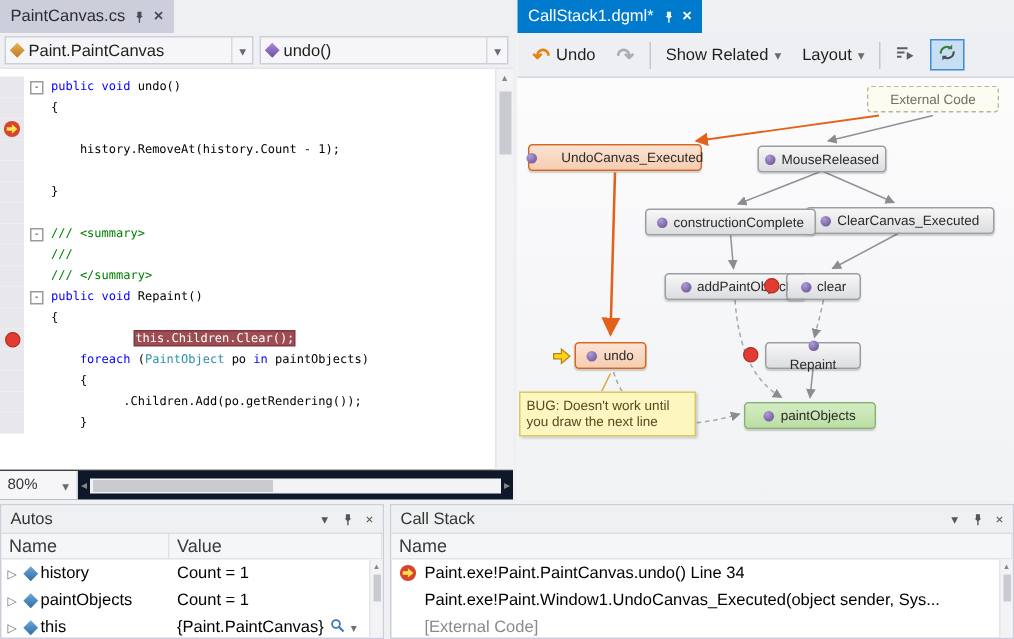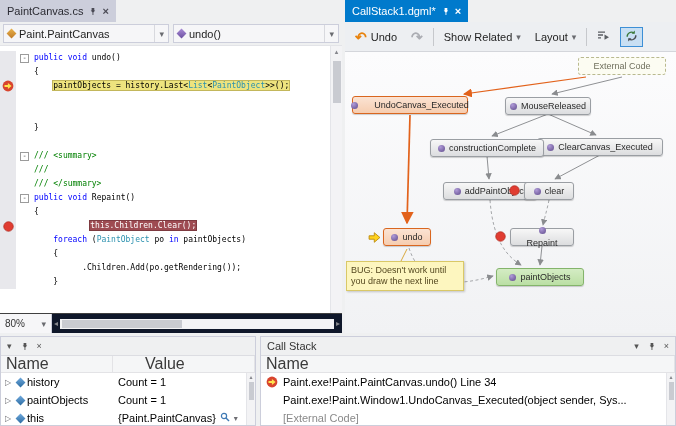--- a/index.html
+++ b/index.html
@@ -92,21 +92,21 @@
 
   
   .bottom { position:absolute; left:0; top:336px; width:676px; height:90px; display:flex; }
   .panel { background:#fff; border:1px solid #CCCEDB; display:flex; flex-direction:column; position:relative; }
   .panel-autos { width:256px; }
   .bottom .pane-splitter { width:4px; }
   .panel-cs { flex:1; }
   .phdr { height:19px; background:#EFF0F1; border-bottom:1px solid #DCDDE2; display:flex; align-items:center; padding:0 6px; gap:8px; flex:0 0 auto; }
   .phdr-title { flex:1; font-size:11px; color:#333; white-space:nowrap; }
   .phdr-ic { color:#555; font-size:9px; display:flex; align-items:center; }
-  .colhdr { height:17px; background:#F5F6F7; border-bottom:1px solid #E3E3E6; display:flex; font-size:16px; color:#3A3A3A; flex:0 0 auto;gap:27px; }
+  .colhdr { height:17px; background:#F5F6F7; border-bottom:1px solid #E3E3E6; display:flex; font-size:12px; color:#3A3A3A; flex:0 0 auto; }
   .colcell { padding:1px 5px; border-right:1px solid #E3E3E6; display:flex; align-items:center; }
   .col-name { width:112px; } .col-val { flex:1; }
   .rows { flex:1; overflow:hidden; }
   .prow { height:18px; display:flex; align-items:center; font-size:11px; color:#000; }
   .a-namecell { width:112px; display:flex; align-items:center; gap:3px; padding-left:4px; overflow:hidden; flex:0 0 auto; }
   .a-valcell { flex:1; display:flex; align-items:center; gap:4px; padding-left:5px; overflow:hidden; }
   .expand-tri { color:#6E6E73; font-size:8px; width:9px; flex:0 0 auto; }
   .var-ic { width:7px; height:7px; transform:rotate(45deg); background:linear-gradient(135deg,#6FA8DC,#2D6DA3); flex:0 0 auto; }
   .cs-icon { width:22px; flex:0 0 auto; display:flex; justify-content:center; }
   .cs-text { white-space:nowrap; overflow:hidden; }
@@ -160,25 +160,25 @@
               <div class="code-text"><span class="pl">{</span></div>
             </div>
             <div class="code-line">
               <div class="code-margin">
                 <svg width="12" height="12" viewBox="0 0 12 12">
                   <circle cx="6" cy="6" r="5.4" fill="#D8442E"></circle>
                   <path d="M2.5 4.9h3.4V2.9L9.6 6 5.9 9.1V7.1H2.5z" fill="#FFE44D"></path>
                 </svg>
               </div>
               <div class="code-fold"></div>
-              <div class="code-text"><span class="pl">    </span><span class="hl-current"><span class="pl">paintObjects = history.Last&lt;</span><span class="ty">List</span><span class="pl">&lt;</span><span class="ty">PaintObject</span><span class="pl">&gt;&gt;();</span></span></div>
-            </div>
-            <div class="code-line">
-              <div class="code-margin"></div>
-              <div class="code-fold"></div>
+            </div>
+            <div class="code-line">
+              <div class="code-margin"></div>
+              <div class="code-fold"></div>
+              <div class="code-text"><span class="pl">    </span><span class="pl">history.RemoveAt(history.Count - 1);</span></div>
             </div>
             <div class="code-line">
               <div class="code-margin"></div>
               <div class="code-fold"></div>
               <div class="code-text"></div>
             </div>
             <div class="code-line">
               <div class="code-margin"></div>
               <div class="code-fold"></div>
               <div class="code-text"><span class="pl">}</span></div>
@@ -390,20 +390,21 @@
             <span class="gnode-label">paintObjects</span>
           </div>
           <div class="gnote">BUG: Doesn't work until you draw the next line</div>
         </div>
     </section>
   </div>
 
   <div class="bottom">
     <section class="panel panel-autos">
       <div class="phdr">
+        <span class="phdr-title">Autos</span>
         <span class="phdr-ic">▾</span>
         <span class="phdr-ic hdr-pin">
             <svg width="9" height="9" viewBox="0 0 10 10">
               <path fill="currentColor" d="M4 1h3v3h1L6 6v3H5V6L3 4h1z"></path>
             </svg>
           </span>
         <span class="phdr-ic">×</span>
       </div>
       <div class="colhdr">
         <span class="colcell col-name">Name</span>

